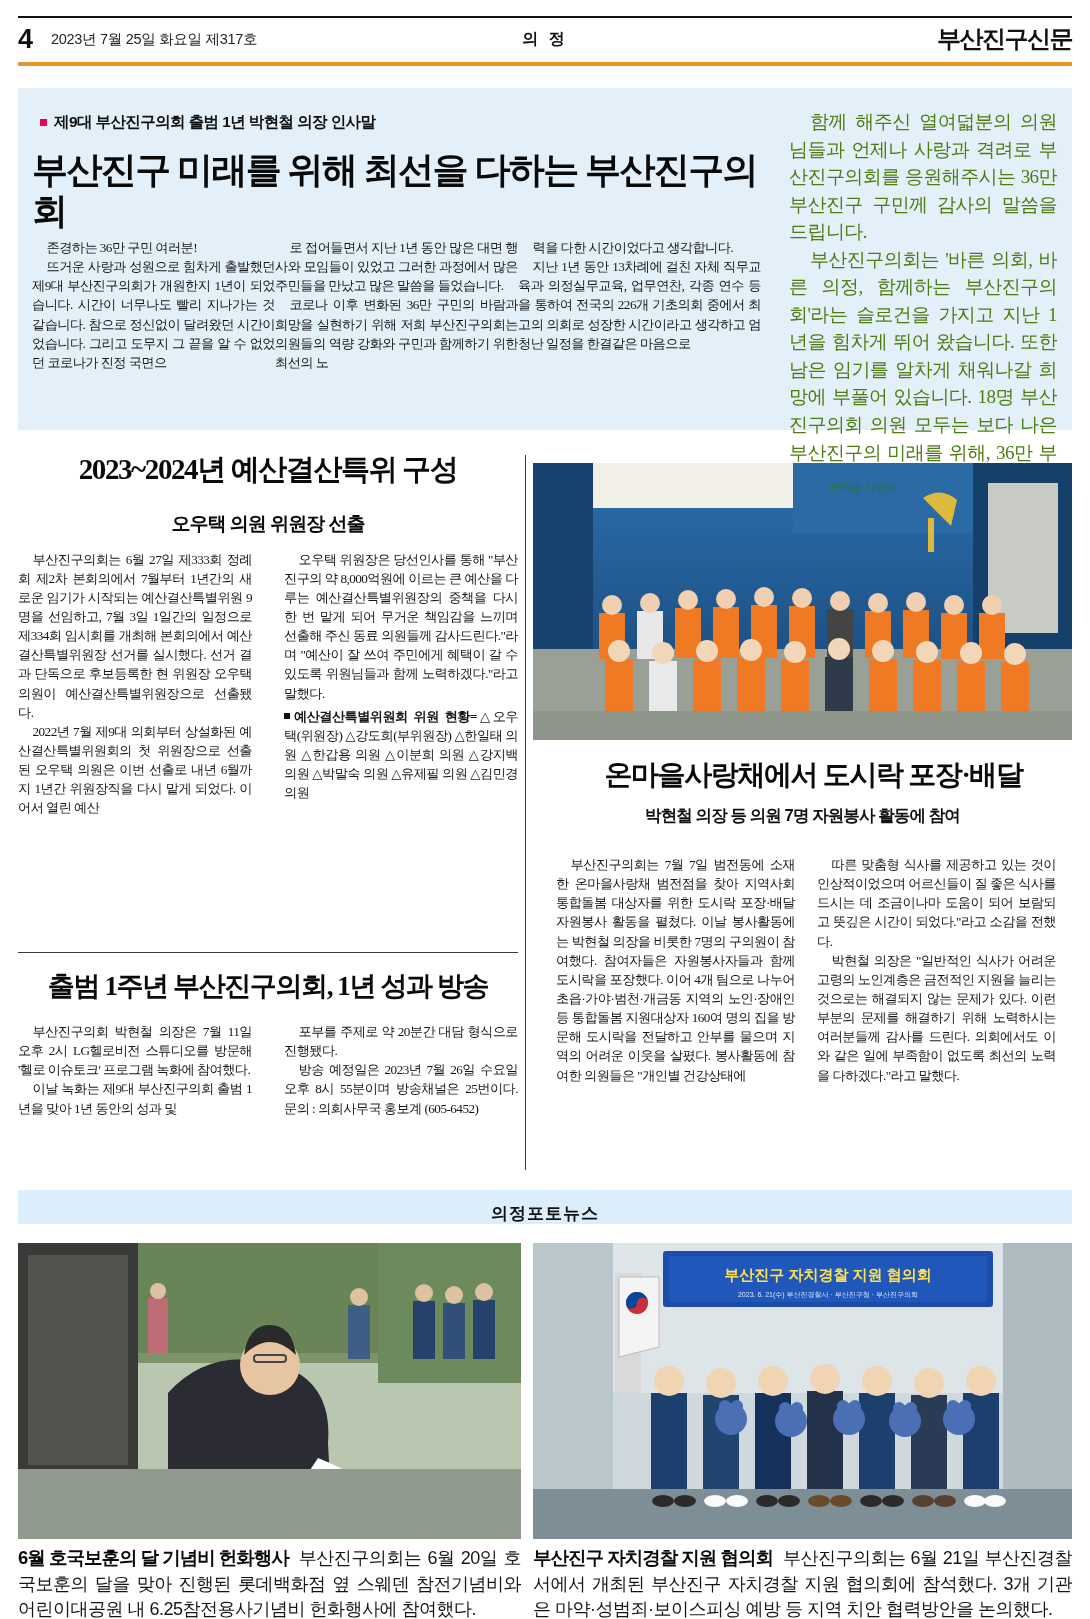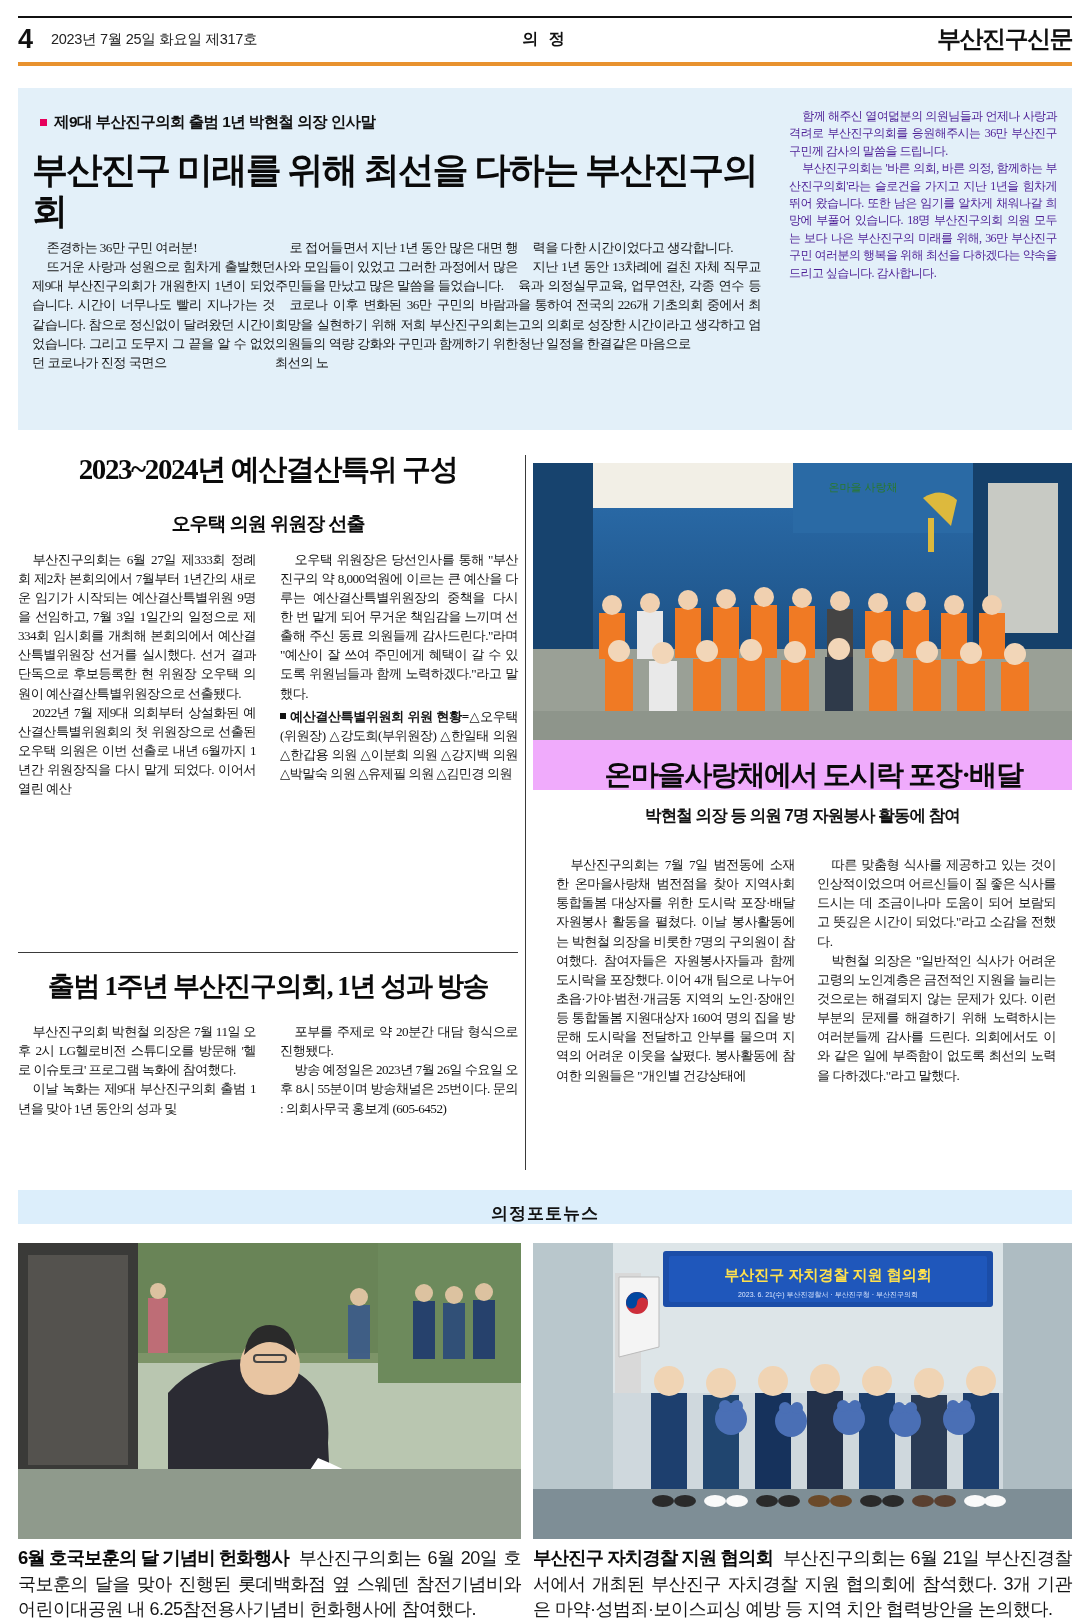--- a/index.html
+++ b/index.html
@@ -135,25 +135,25 @@
     text-align: justify;
     color: #151515;
   }
   .lead-col p { margin: 0 0 0 0; text-indent: 1.1em; }
   .lead-col p + p { margin-top: 0; }
   .lead-rcol {
     position: absolute;
     left: 789px;
     top: 108px;
     width: 268px;
-    font-size: 12px;
+    font-size: 19px;
     line-height: 1.45;
     letter-spacing: -0.55px;
     text-align: justify;
-    color: #4c1d95;
+    color: #4d7c0f;
   }
   .lead-rcol p { margin: 0; text-indent: 1.1em; }
 
   
   .mid-left {
     position: absolute;
     left: 18px;
     top: 452px;
     width: 500px;
   }
@@ -172,21 +172,21 @@
     font-weight: 700;
     font-size: 19px;
     letter-spacing: -1px;
     text-align: center;
     color: #0a0a0a;
     margin: 26px 0 14px 0;
     line-height: 1.2;
   }
   .two-col {
     display: flex;
-    gap: 24px;
+    gap: 32px;
   }
   .two-col .col {
     width: 240px;
     font-size: 13.2px;
     line-height: 1.45;
     letter-spacing: -0.55px;
     text-align: justify;
     color: #151515;
   }
   .two-col .col p { margin: 0; text-indent: 1.1em; }
@@ -199,21 +199,21 @@
     vertical-align: 2px;
     margin-right: 4px;
   }
 
   
   .photo-main {
     position: absolute;
     left: 533px;
     top: 463px;
     width: 539px;
-    height: 327px;
+    height: 277px;
     overflow: hidden;
     background: #f0abfc;
   }
   .photo-caption-title {
     position: absolute;
     left: 544px;
     top: 756px;
     width: 539px;
     text-align: center;
     font-family: "Liberation Serif", serif;

